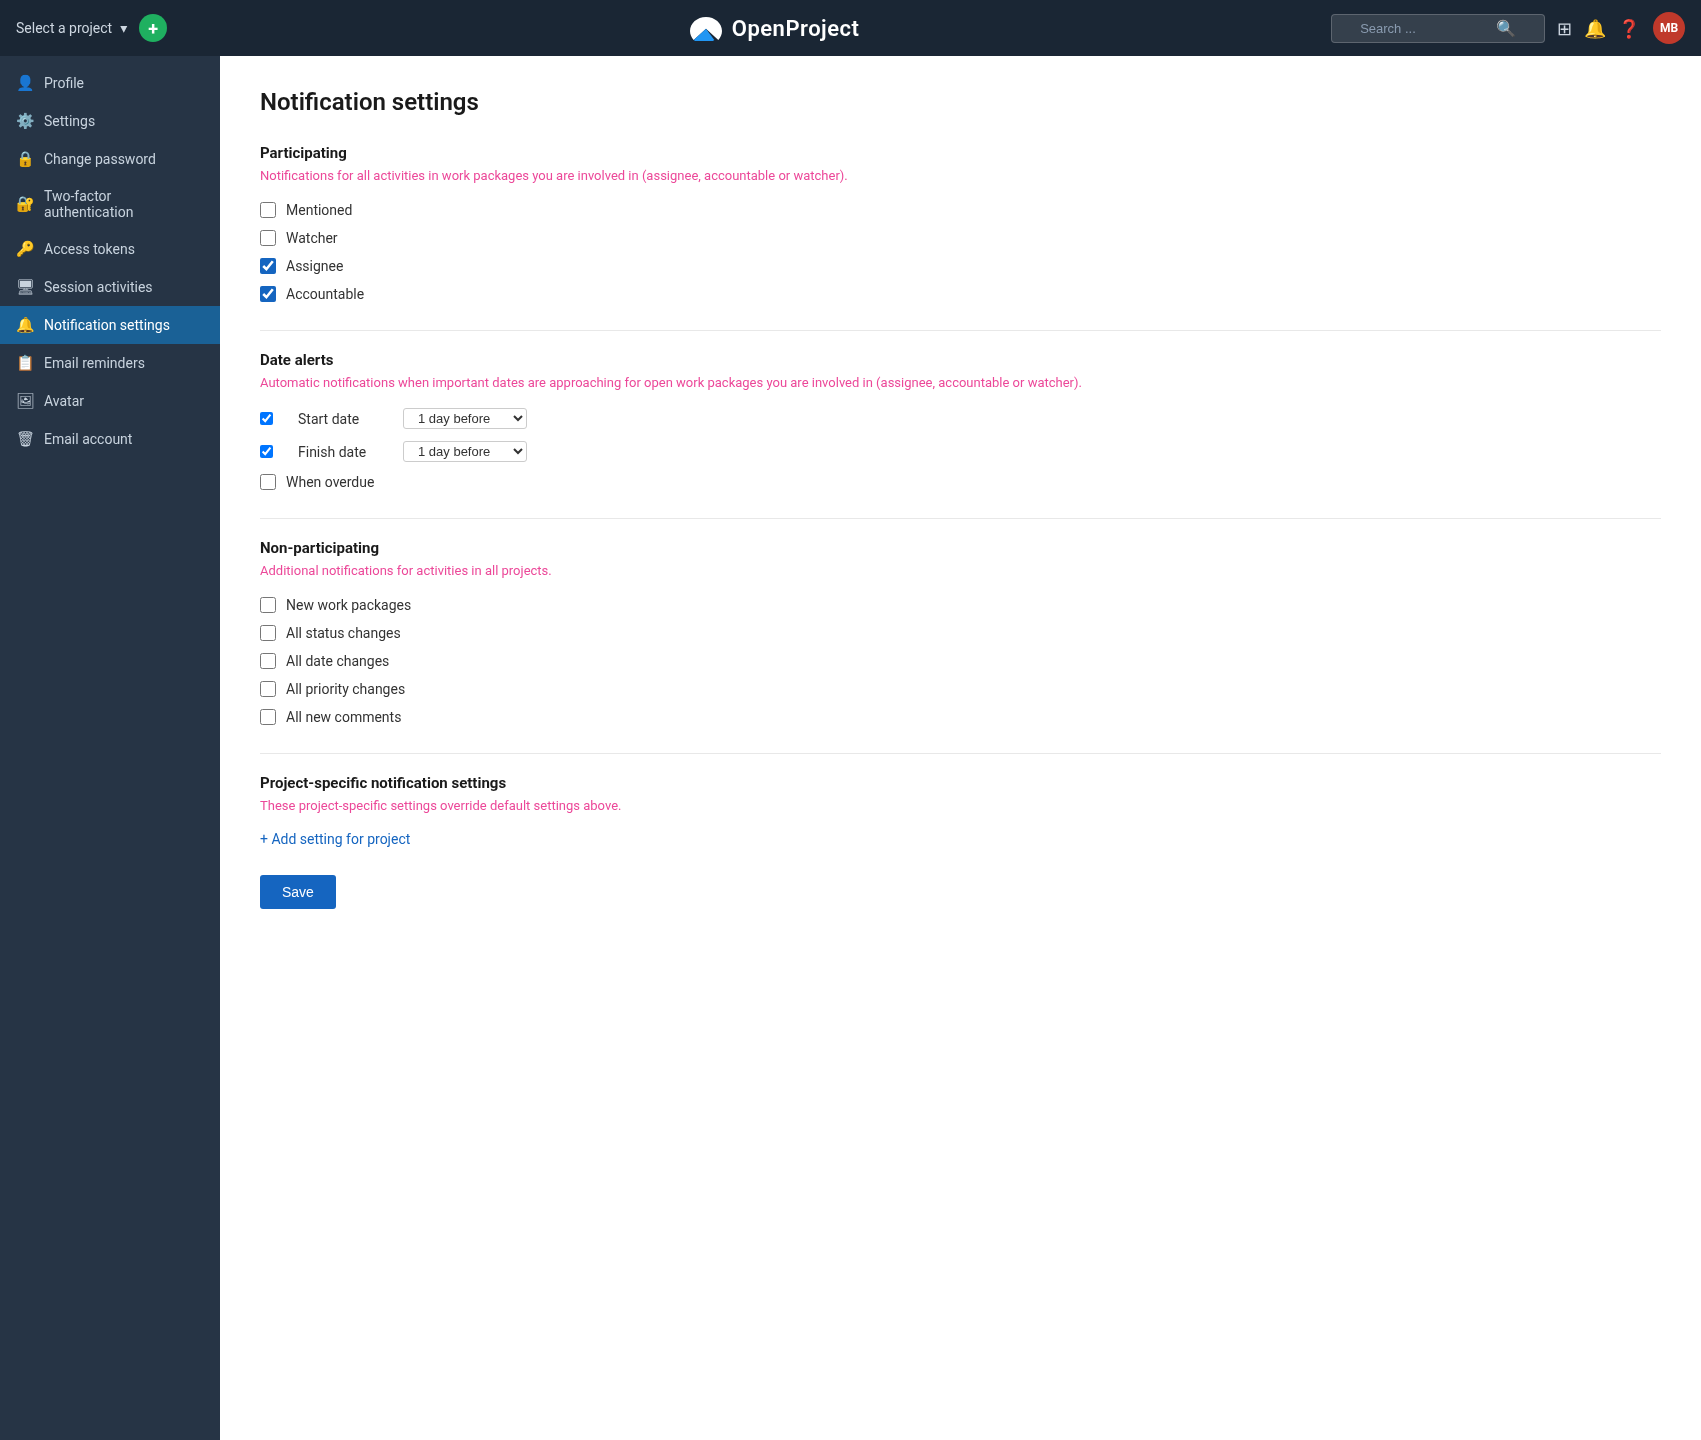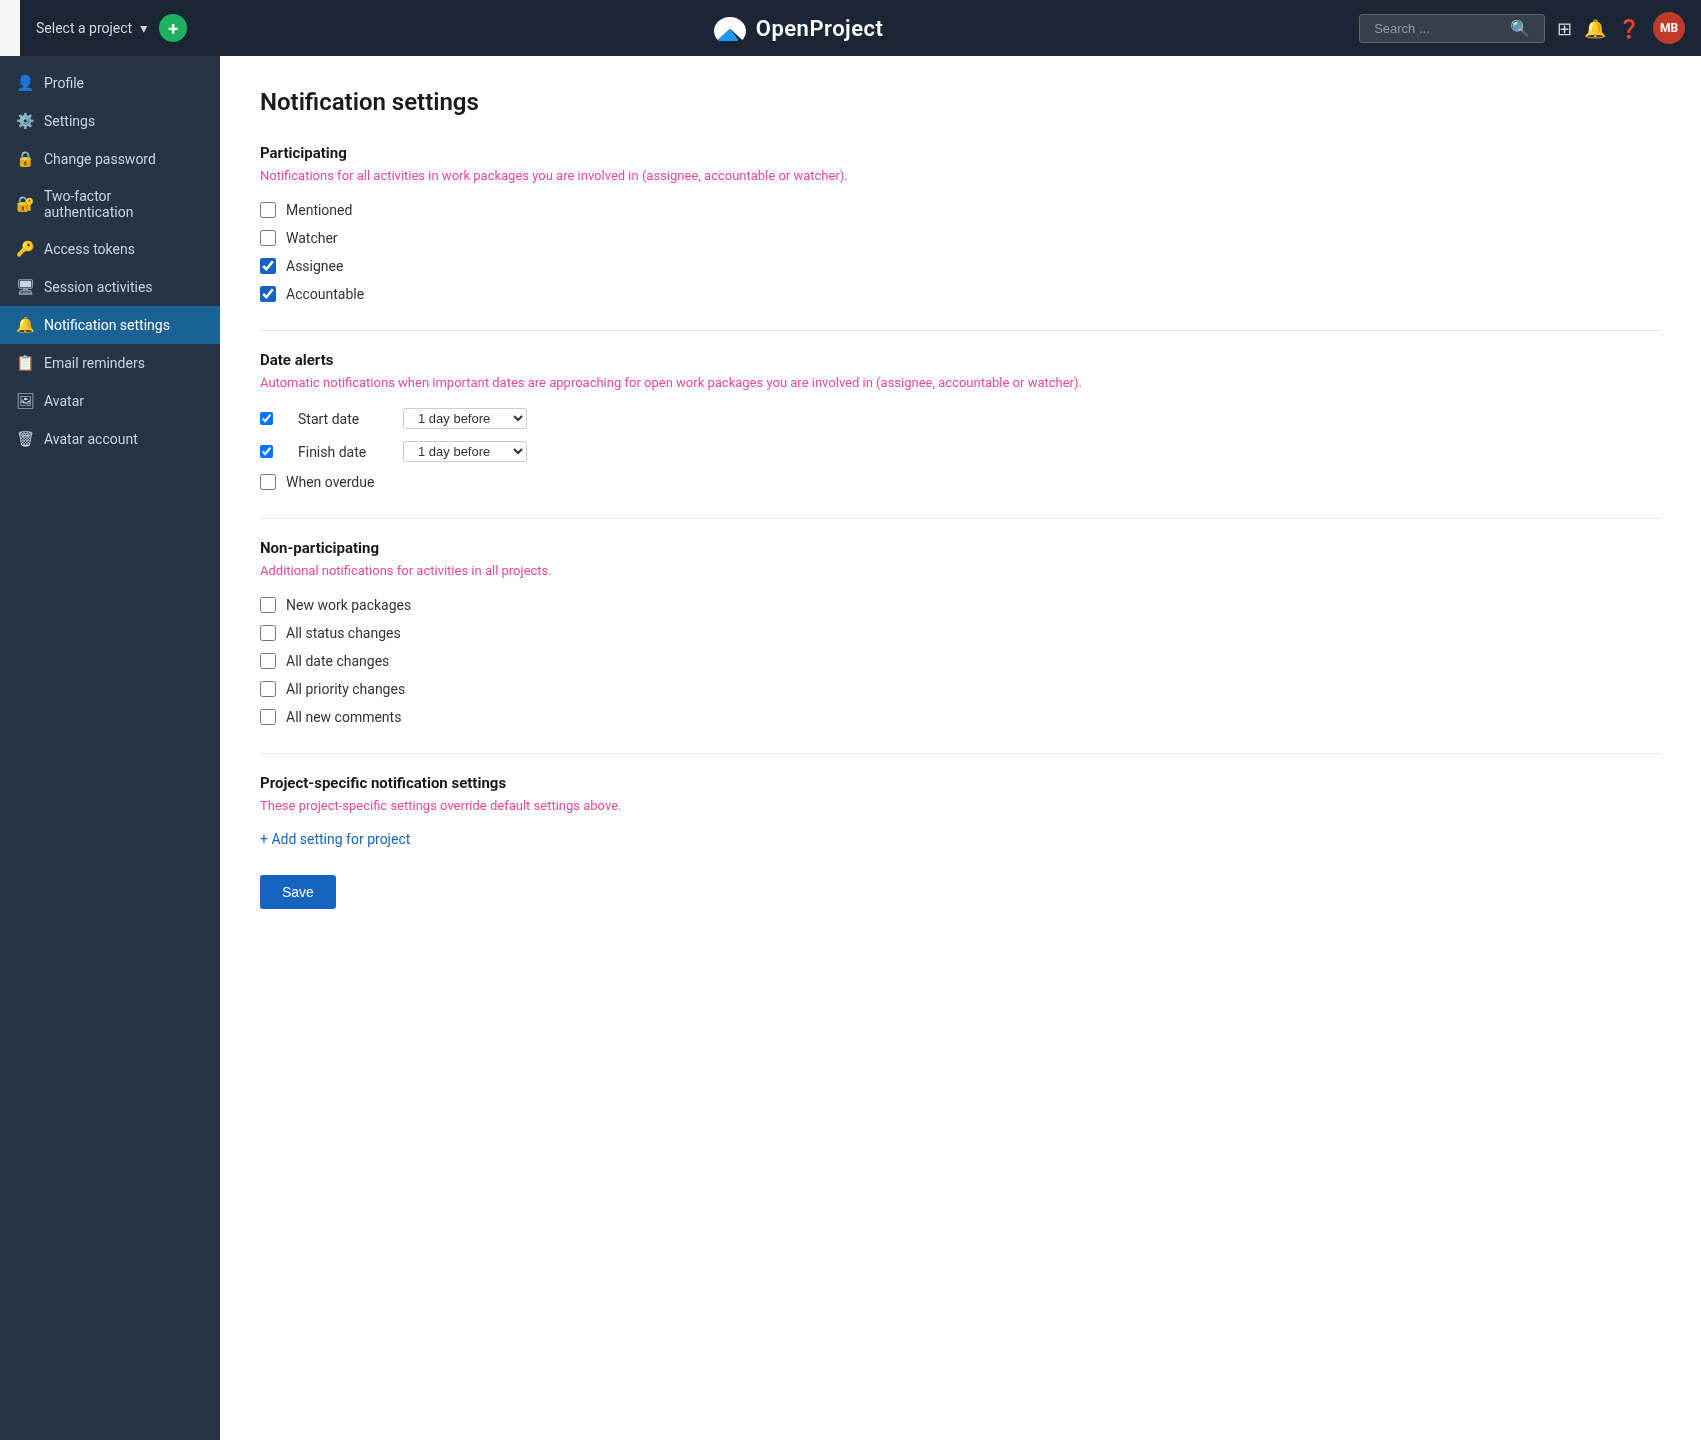--- a/index.html
+++ b/index.html
@@ -6,21 +6,20 @@
     body { font-family: -apple-system, BlinkMacSystemFont, 'Segoe UI', Roboto, sans-serif; background: #f5f5f5; display: flex; flex-direction: column; height: 100vh; }
 
     
     .topnav {
       background: #1a2634;
       display: flex;
       align-items: center;
       padding: 0 16px;
       height: 56px;
       flex-shrink: 0;
-      margin-left: 20px;
     }
     .topnav-left {
       display: flex;
       align-items: center;
       gap: 8px;
       color: #cdd6e0;
       font-size: 14px;
       cursor: pointer;
       min-width: 200px;
     }
@@ -52,21 +51,21 @@
       gap: 12px;
       min-width: 200px;
       justify-content: flex-end;
     }
     .search-box {
       display: flex;
       align-items: center;
       background: rgba(255,255,255,0.12);
       border: 1px solid rgba(255,255,255,0.2);
       border-radius: 4px;
-      padding: 4px 14px;
+      padding: 4px 28px;
       color: #cdd6e0;
       gap: 6px;
     }
     .search-box input {
       background: none;
       border: none;
       outline: none;
       color: #cdd6e0;
       font-size: 13px;
       width: 130px;
@@ -285,21 +284,21 @@
       <div class="sidebar-item">
       <span class="si-icon">📋</span>
       <span class="si-label">Email reminders</span>
     </div>
       <div class="sidebar-item">
       <span class="si-icon">🖼</span>
       <span class="si-label">Avatar</span>
     </div>
       <div class="sidebar-item">
       <span class="si-icon">🗑</span>
-      <span class="si-label">Avatar account</span>
+      <span class="si-label">Email account</span>
     </div>
     </aside>
 
   <main class="content">
     <h1 class="page-title">Notification settings</h1>
 
     
     <div class="section">
       <div class="section-title">Participating</div>
       <div class="section-desc">Notifications for all activities in work packages you are involved in (assignee, accountable or watcher).</div>

